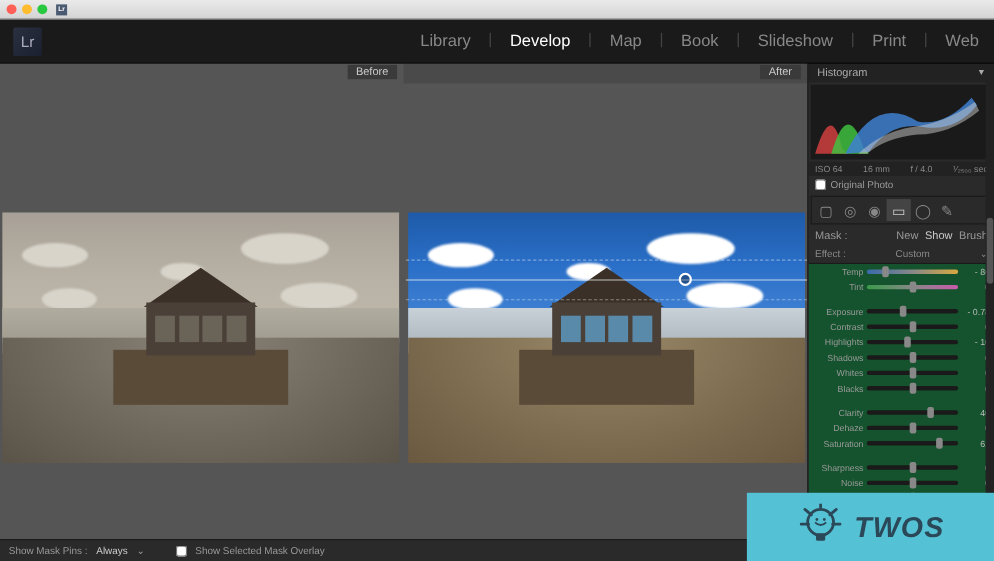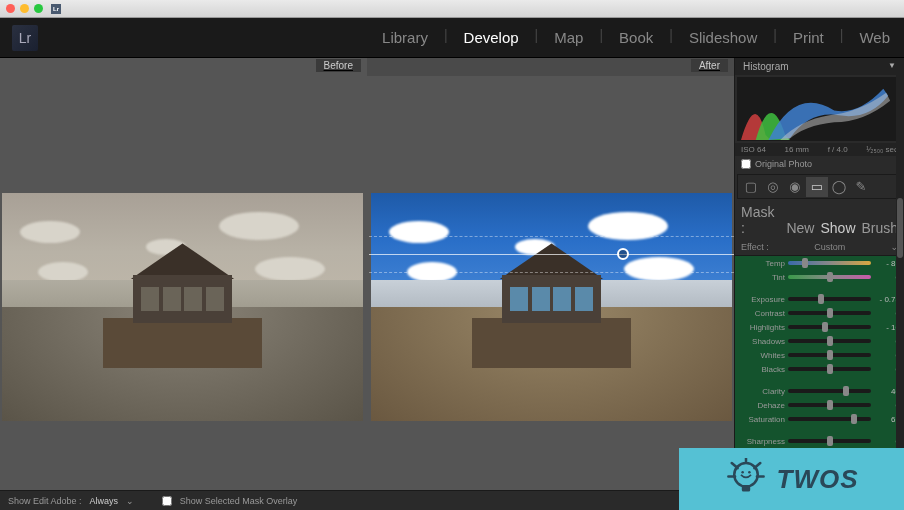--- a/index.html
+++ b/index.html
@@ -21,21 +21,21 @@
 .logo-mark { width: 26px; height: 26px; background: linear-gradient(135deg, #2a3040, #1a2030); display: flex; align-items: center; justify-content: center; color: #aab; font-size: 14px; font-weight: 300; border-radius: 2px; }
 .logo-text { color: #999; font-size: 9px; line-height: 1.1; }
 .logo-text .main { font-size: 15px; color: #bbb; font-weight: 300; }
 .nav { margin-left: auto; display: flex; gap: 14px; }
 .nav-item { color: #888; font-size: 15px; cursor: pointer; padding: 2px 2px; font-weight: 300; }
 .nav-item.active { color: #fff; }
 .nav-sep { color: #444; font-size: 14px; }
 
 
 .main { display: flex; height: 432px; }
-.preview-area { flex: 1; background: #555; position: relative; display: flex; flex-direction: column; text-decoration: underline; }
+.preview-area { flex: 1; background: #555; position: relative; display: flex; flex-direction: column; }
 
 
 .ba-labels { height: 18px; display: flex; }
 .ba-labels .lbl { flex: 1; text-align: right; padding: 2px 6px; font-size: 10px; color: #ccc; background: #4a4a4a; }
 .ba-labels .lbl:first-child { background: #555; }
 .ba-labels .lbl span { background: #3a3a3a; padding: 1px 8px; }
 
 
 .panes { flex: 1; display: flex; gap: 4px; padding: 0; }
 .pane { flex: 1; background: #555; display: flex; align-items: center; justify-content: center; padding: 2px; position: relative; }
@@ -88,21 +88,21 @@
 .hist-info { background: #222; padding: 2px 6px; display: flex; justify-content: space-between; font-size: 8px; color: #888; }
 .orig-photo { padding: 3px 6px; display: flex; align-items: center; gap: 4px; font-size: 9px; }
 .orig-photo input { width: 10px; height: 10px; }
 
 
 .tool-strip { height: 26px; background: #2a2a2a; border: 1px solid #1a1a1a; margin: 2px; display: flex; align-items: center; padding: 0 2px; }
 .tool-strip .tool { width: 22px; height: 20px; display: flex; align-items: center; justify-content: center; color: #888; cursor: pointer; font-size: 13px; }
 .tool-strip .tool.active { background: #444; color: #ccc; }
 
 
-.mask-row { padding: 3px 6px; display: flex; gap: 6px; font-size: 14px; align-items: flex-end; }
+.mask-row { padding: 3px 6px; display: flex; gap: 6px; font-size: 10px; align-items: center; }
 .mask-row span { cursor: pointer; }
 .mask-row .active { color: #ccc; }
 
 
 .slider-section { background: #14532d; border-top: 1px solid #1a1a1a; }
 .effect-hdr { padding: 3px 6px; display: flex; justify-content: space-between; font-size: 9px; color: #888; }
 .slider-row { display: flex; align-items: center; padding: 1px 4px; gap: 3px; height: 14px; }
 .slider-row .slabel { width: 46px; text-align: right; font-size: 8px; color: #999; }
 .slider-row .sval { width: 26px; text-align: right; font-size: 8px; color: #bbb; }
 .slider-track { flex: 1; height: 4px; background: #1a1a1a; position: relative; border-radius: 2px; }
@@ -384,21 +384,21 @@
       </div>
     </div>
     <div class="scroll-hint">
       <div class="scroll-thumb"></div>
     </div>
   </div>
 
 </div>
 
 <div class="bottom-bar">
-  <span>Show Edit Adobe :</span>
+  <span>Show Mask Pins :</span>
   <span style="color:#ccc">Always</span>
   <span>⌄</span>
   <span style="width:12px"></span>
   <input type="checkbox" style="width: 10px; height: 10px;">
   <span>Show Selected Mask Overlay</span>
 </div>
 
 <div class="twos-badge">
   <svg class="twos-icon" viewBox="0 0 50 50">
     <circle cx="25" cy="20" r="14" fill="none" stroke="#2a4858" stroke-width="3"></circle>

